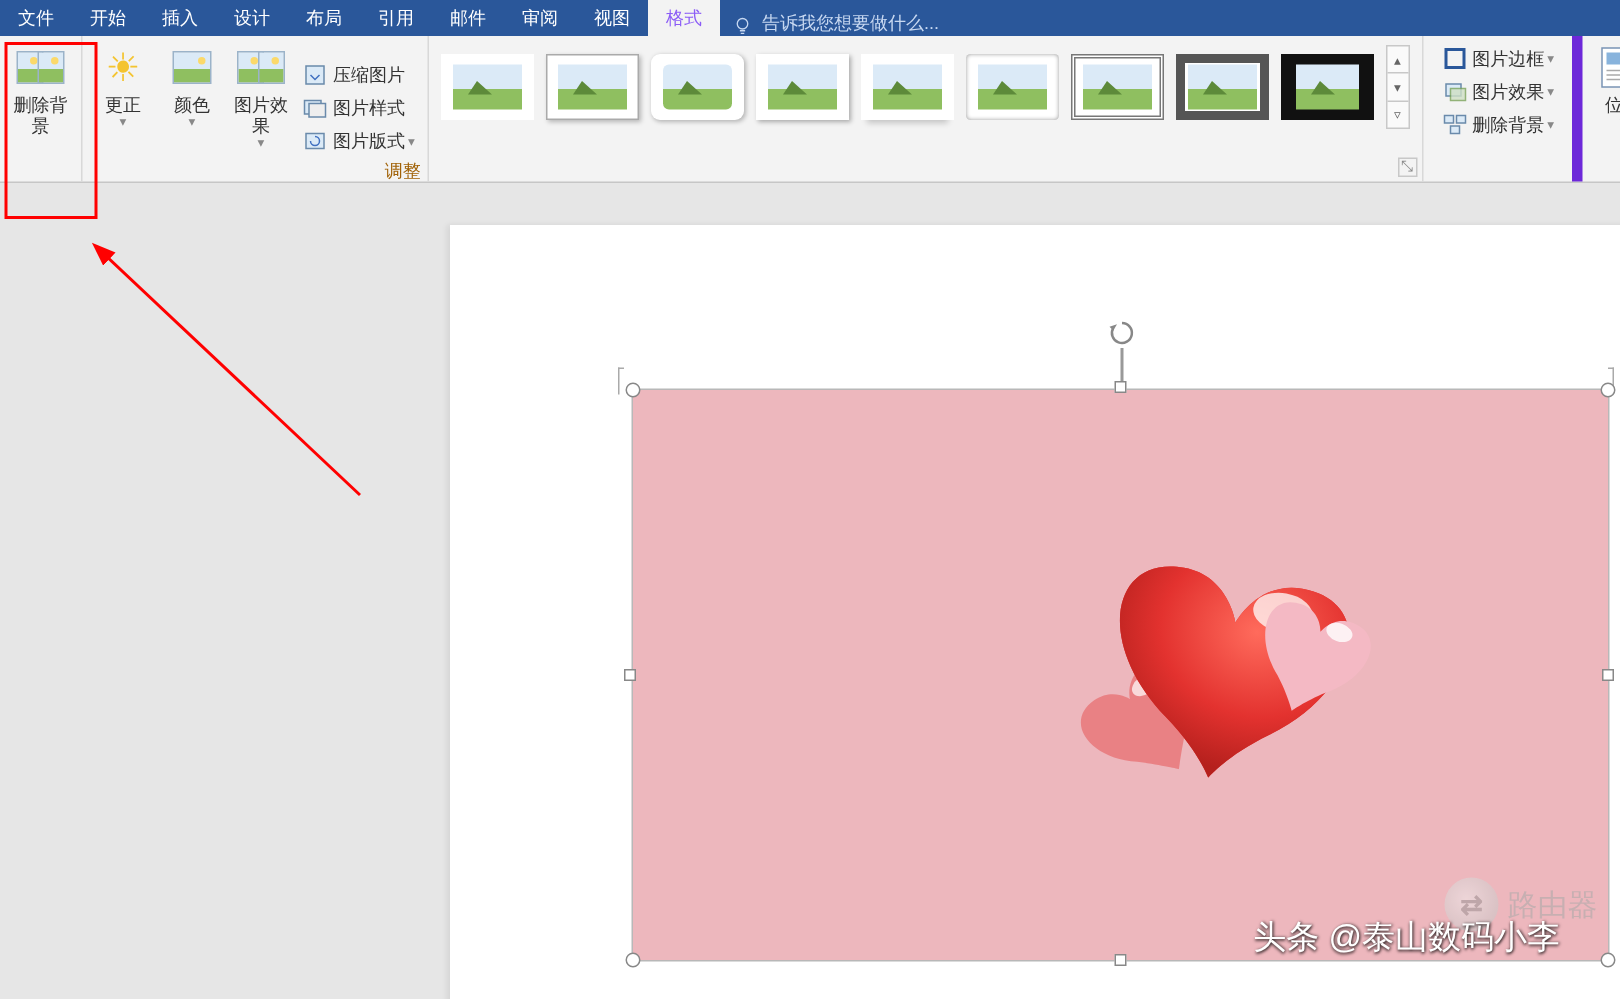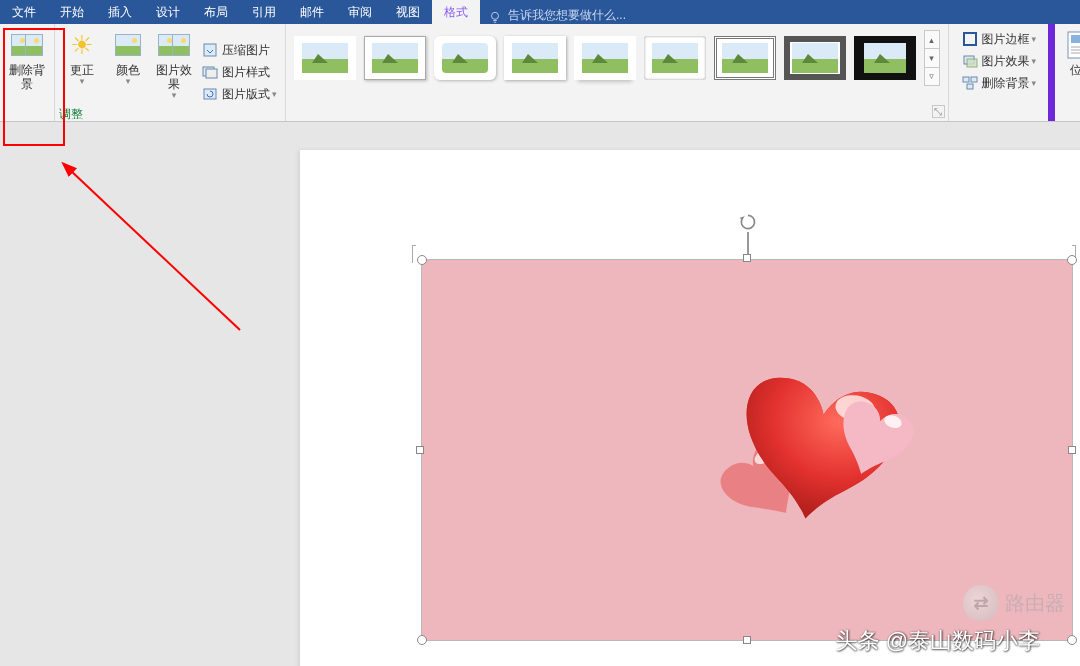--- a/index.html
+++ b/index.html
@@ -49,21 +49,21 @@
     border-bottom: 1px solid #c6c6c6;
   }
   .group {
     display: flex; flex-direction: column;
     border-right: 1px solid #d8d8d8;
     padding: 2px 4px 0 4px;
     position: relative;
   }
   .group-body { flex: 1; display: flex; align-items: flex-start; }
   .group-label {
-    text-align: left; font-size: 12px; color: #15803d;
+    text-align: right; font-size: 12px; color: #a16207;
     padding: 2px 0 2px 0;
   }
   .big-btn {
     display: flex; flex-direction: column; align-items: center;
     width: 46px; padding: 2px 0;
     cursor: pointer;
     font-size: 12px; color: #333;
   }
   .big-btn .icon-box { width: 34px; height: 34px; margin-bottom: 1px; display:flex;align-items:center;justify-content:center; }
   .big-btn .lbl { text-align:center; line-height: 14px; }
@@ -182,21 +182,21 @@
   .h-bl{left:117px;top:485px;} .h-br{left:767px;top:485px;}
   .h-tm{left:443px;top:104px;} .h-bm{left:443px;top:486px;}
   .h-ml{left:116px;top:296px;} .h-mr{left:768px;top:296px;}
 
   
   .heart { position:absolute; }
   .heart svg { display:block; }
 
   
   .wm-text {
-    position:absolute; right:40px; bottom:10px;
+    position:absolute; right:40px; bottom:26px;
     color:#fff; font-size:22px;
     text-shadow: 0 1px 2px rgba(0,0,0,.6), 1px 0 2px rgba(0,0,0,.6);
     display:flex; align-items:center; gap:6px;
     z-index:40;
   }
   .wm-logo {
     position:absolute; right:15px; bottom:45px;
     color:#a9a9a9; font-size:20px;
     display:flex; align-items:center; gap:6px;
     opacity:.55; z-index:39;

